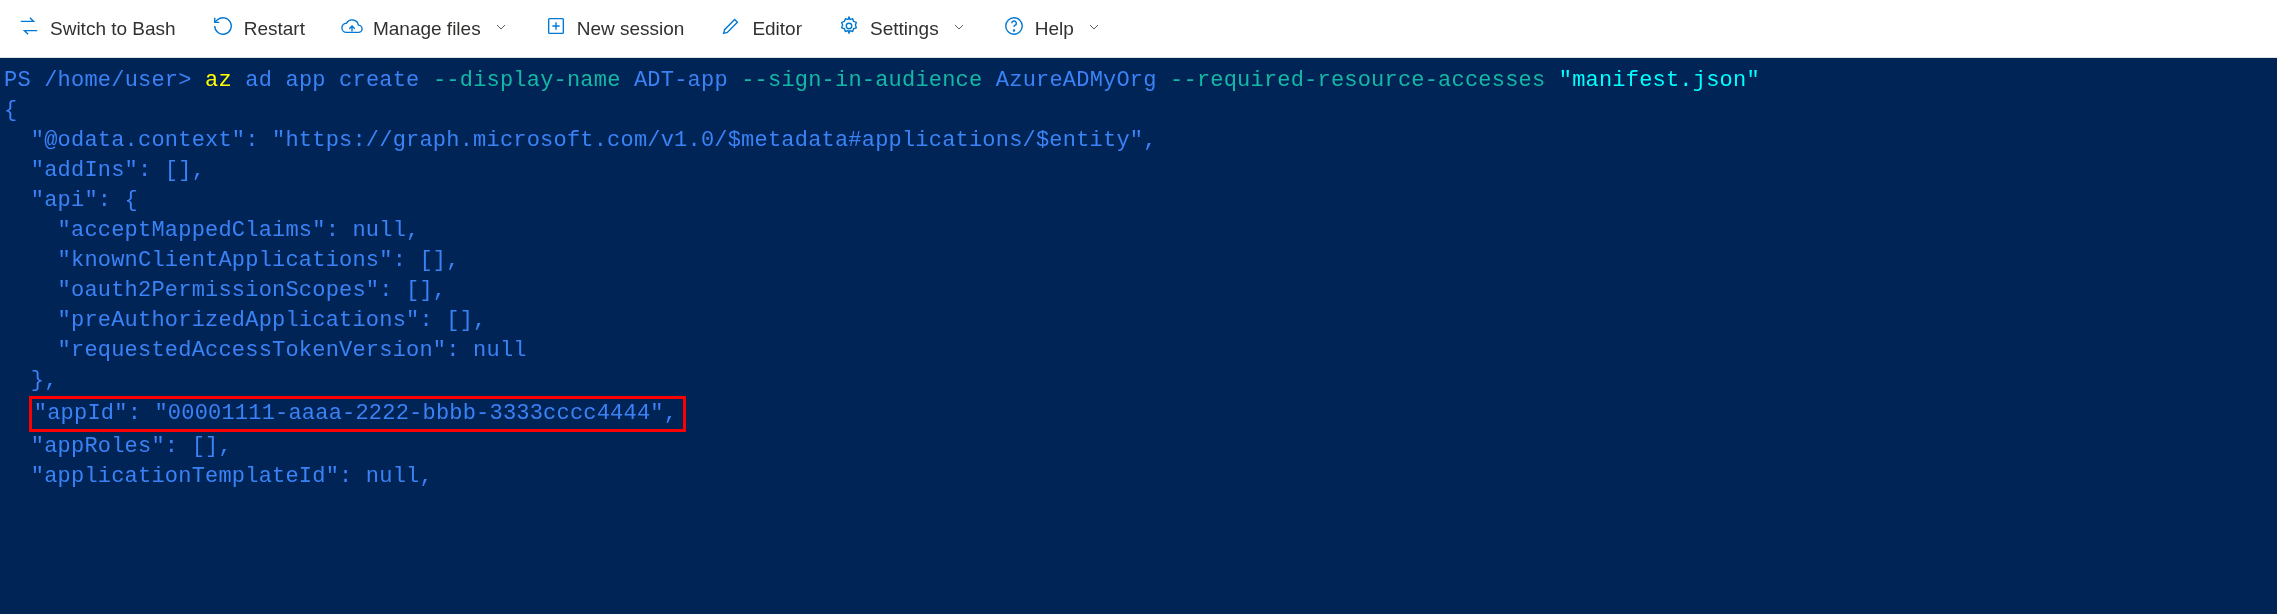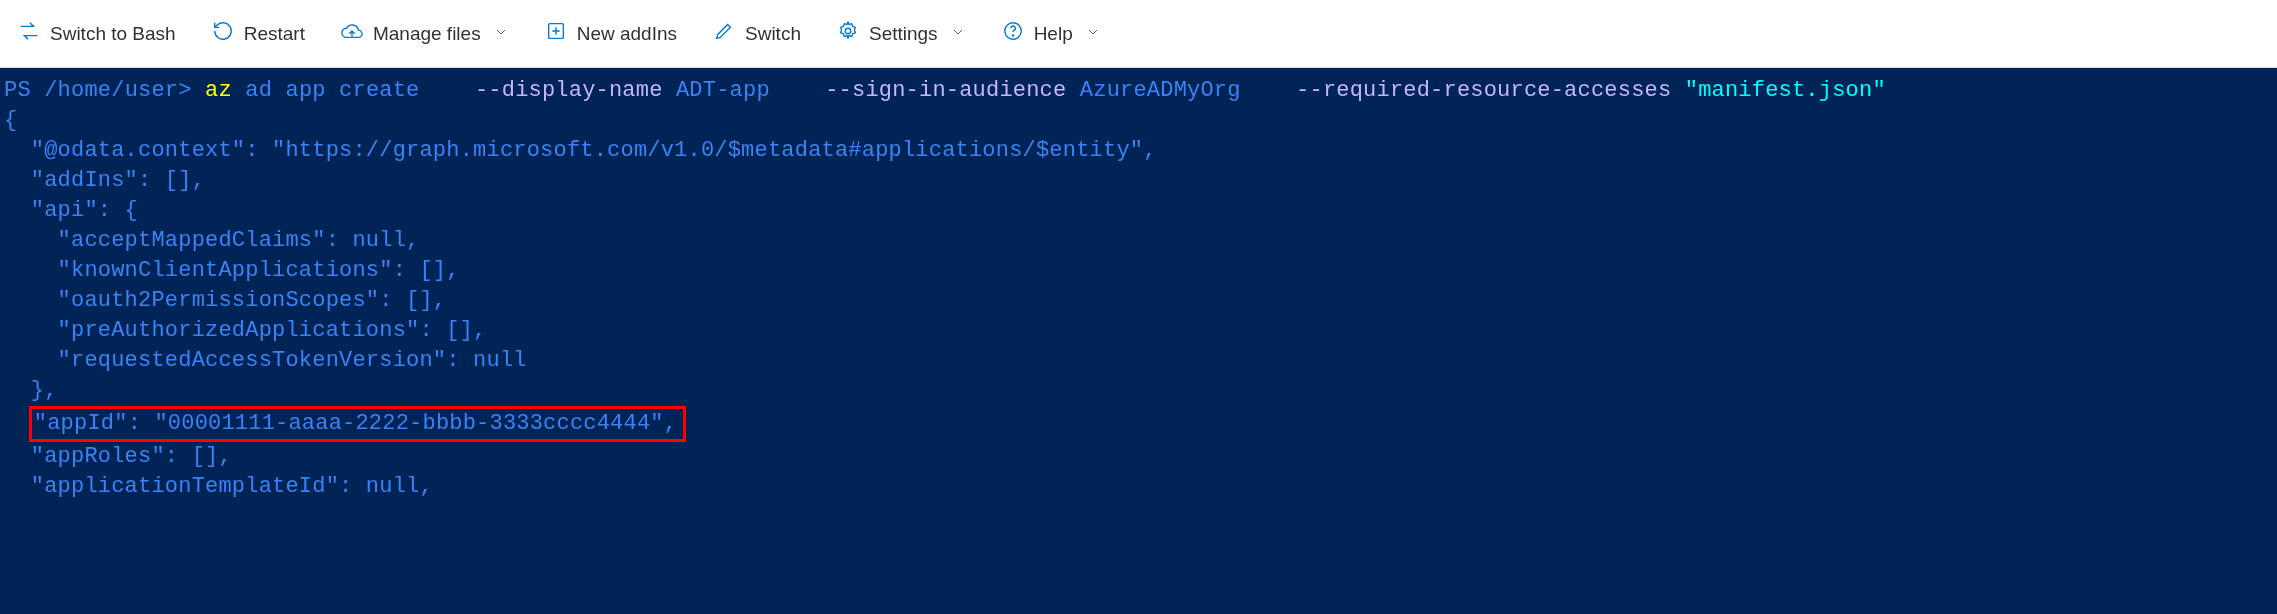--- a/index.html
+++ b/index.html
@@ -5,21 +5,21 @@
     * { margin: 0; padding: 0; box-sizing: border-box; }
     body {
       font-family: "Segoe UI", -apple-system, sans-serif;
       font-size: 19px;
       width: 2277px;
       background: #fff;
     }
     .toolbar {
       display: flex;
       align-items: center;
-      height: 68px;
+      height: 58px;
       background: #fff;
       border-bottom: 1px solid #e0e0e0;
       padding: 0 14px;
       gap: 28px;
       color: #323130;
     }
     .toolbar-item {
       display: flex;
       align-items: center;
       gap: 10px;
@@ -37,21 +37,21 @@
       font-family: "Consolas","Courier New",monospace;
       font-size: 22px;
       line-height: 30px;
       padding: 8px 4px 8px 4px;
       min-height: 556px;
       white-space: pre;
       letter-spacing: 0.2px;
     }
     .ps-white { color: #3b82f6; }
     .ps-yellow { color: #ffff00; font-family: Liberation Mono, monospace; }
-    .ps-gray { color: #c4b5fd; margin-left: 42px; }
+    .ps-gray { color: #14b8a6; }
     .ps-cyan { color: #00ffff; }
     .highlight-box {
       display: inline-block;
       border: 3px solid #ff0000;
       padding: 0 6px 0 2px;
       margin-left: -2px;
     }
   </style>
 </head>
 <body>
@@ -91,30 +91,30 @@
     </span>
   </div>
 
   <div class="toolbar-item">
     <span>
       <svg viewBox="0 0 24 24">
           <rect x="4" y="4" width="16" height="16" rx="1"></rect>
           <path d="M12 8v8M8 12h8"></path>
         </svg>
     </span>
-    <span>New addIns</span>
+    <span>New session</span>
   </div>
 
   <div class="toolbar-item">
     <span>
       <svg viewBox="0 0 24 24">
           <path d="M4 20l4-1 11-11-3-3L5 16l-1 4z"></path>
         </svg>
     </span>
-    <span>Switch</span>
+    <span>Editor</span>
   </div>
 
 
   <div class="toolbar-item">
     <span>
       <svg viewBox="0 0 24 24">
           <circle cx="12" cy="12" r="3"></circle>
           <path d="M12 2l1 3 3-1 1 3 3 1-1 3 1 3-3 1-1 3-3-1-1 3-1-3-3 1-1-3-3-1 1-3-1-3 3-1 1-3 3 1 1-3z" stroke-linejoin="round"></path>
         </svg>
     </span>

